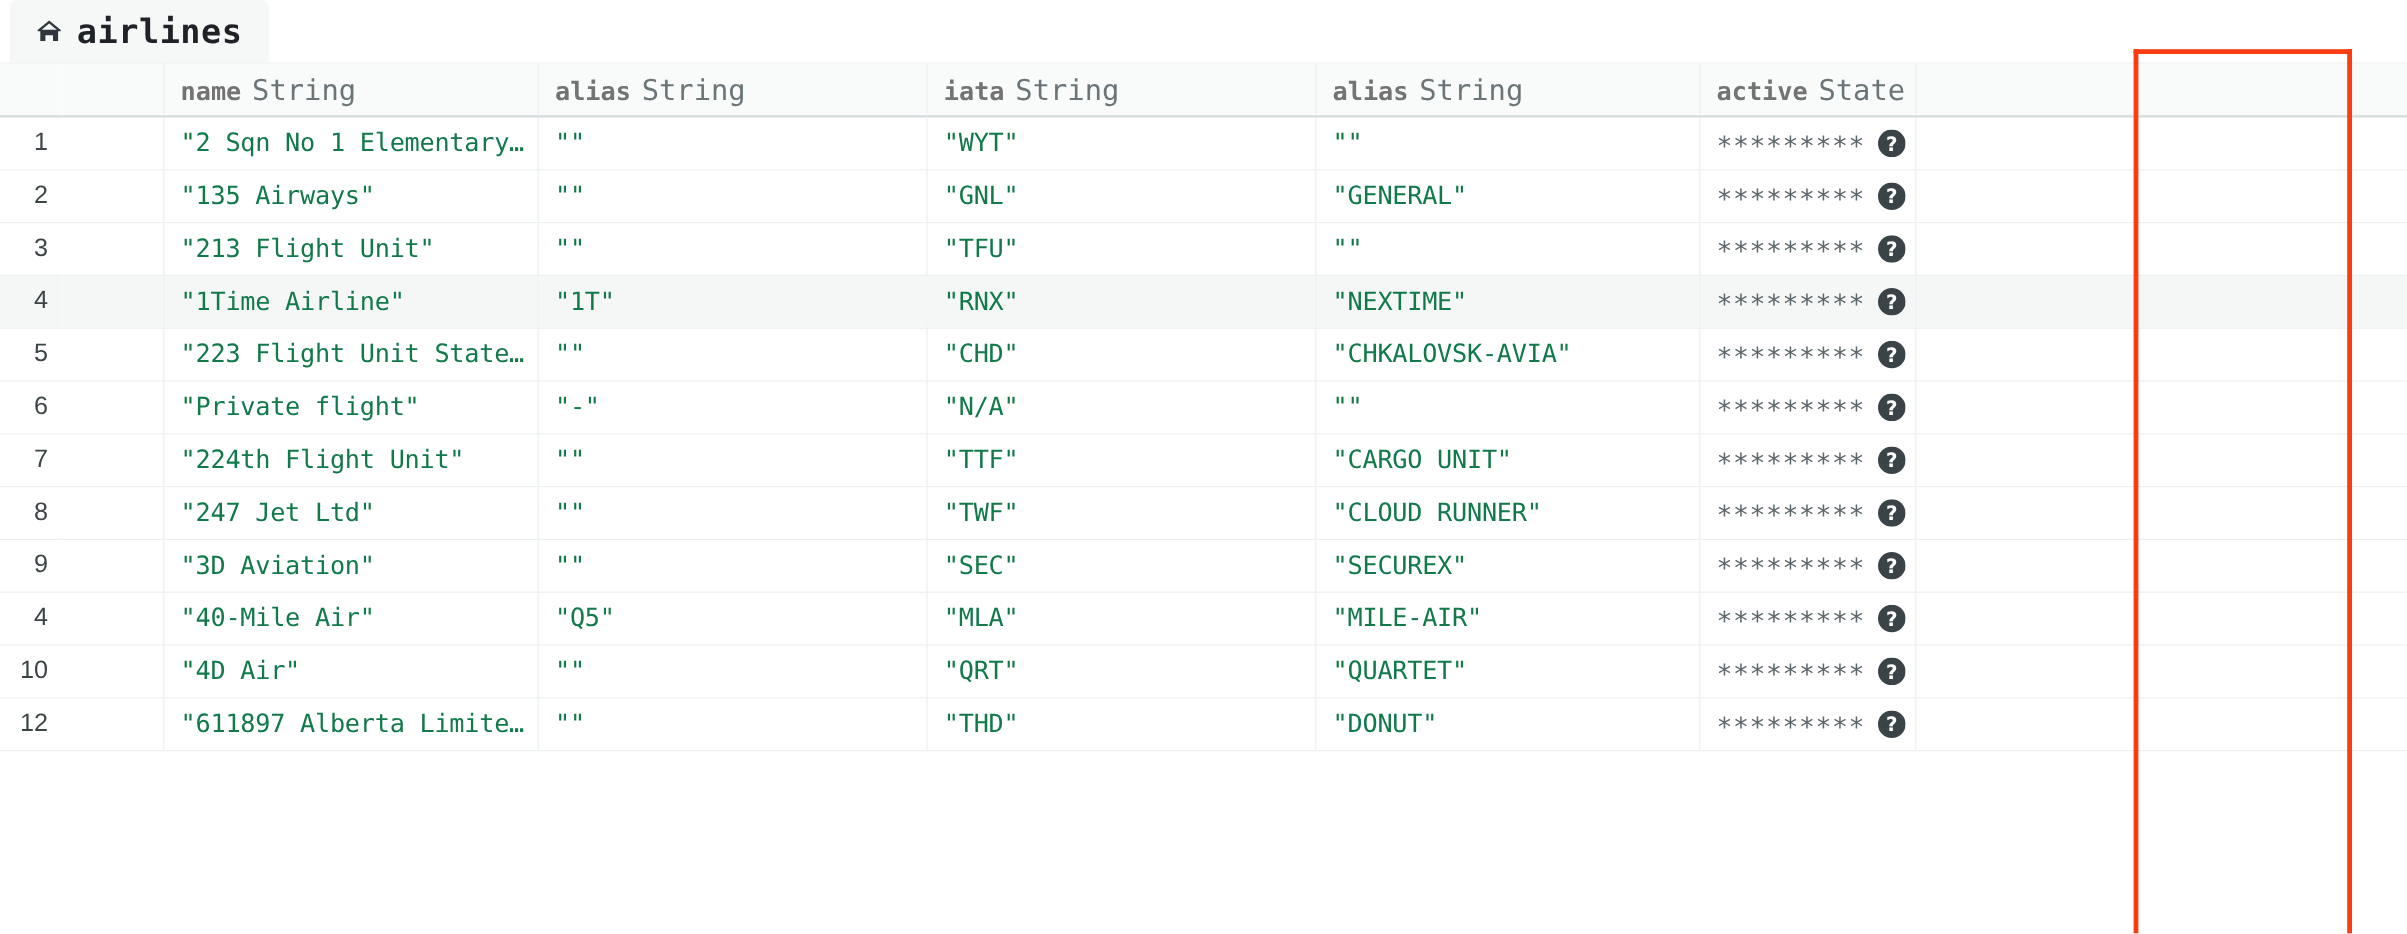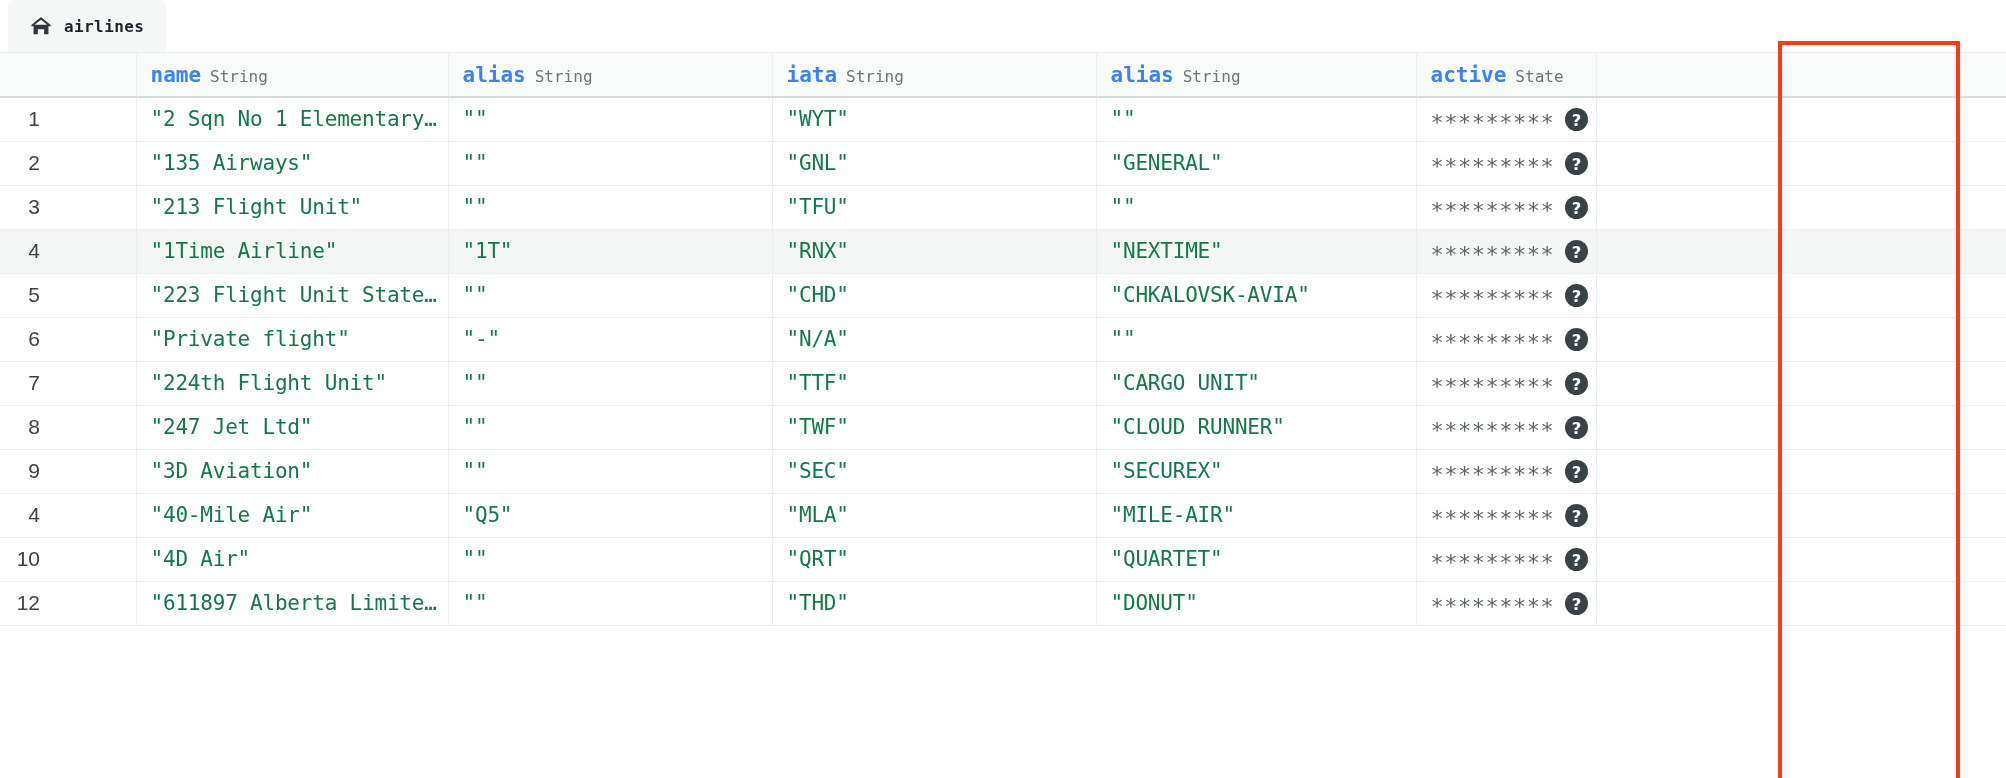--- a/index.html
+++ b/index.html
@@ -43,21 +43,21 @@
     position: relative;
   }
   .tab .home-ico {
     width: 22px; height: 22px;
     display: block;
     flex: 0 0 22px;
     color: #30363d;
   }
   .tab .tab-label {
     font-family: "DejaVu Sans Mono", "Liberation Mono", monospace;
-    font-size: 16px;
+    font-size: 28px;
     font-weight: 700;
     color: #1f2328;
     letter-spacing: 0.4px;
     white-space: nowrap;
   }
 
   
   .grid-wrap {
     flex: 1 1 auto;
     overflow: hidden;
@@ -90,26 +90,26 @@
     white-space: nowrap;
     overflow: hidden;
   }
   thead th.blank-head { border-right: 1px solid #eceff0; }
   thead th.rownum-head { border-right: none; }
 
   .colname {
     font-family: "DejaVu Sans Mono", "Liberation Mono", monospace;
     font-size: 21px;
     font-weight: 700;
-    color: #3b82f6;
+    color: #737373;
     letter-spacing: 0px;
   }
   .coltype {
     font-family: "DejaVu Sans Mono", "Liberation Mono", monospace;
-    font-size: 16px;
+    font-size: 24px;
     font-weight: 400;
     color: #6b7577;
     letter-spacing: 0px;
     margin-left: 9px;
   }
 
   tbody tr { height: 44px; }
   tbody tr.sel td { background: #f5f7f7; }
 
   tbody td {

